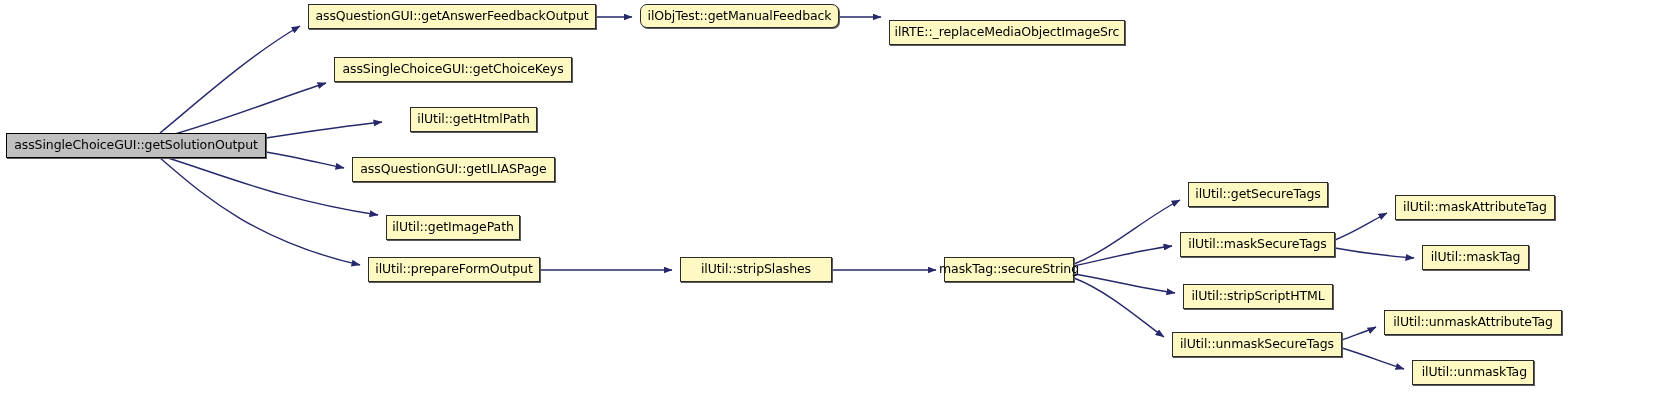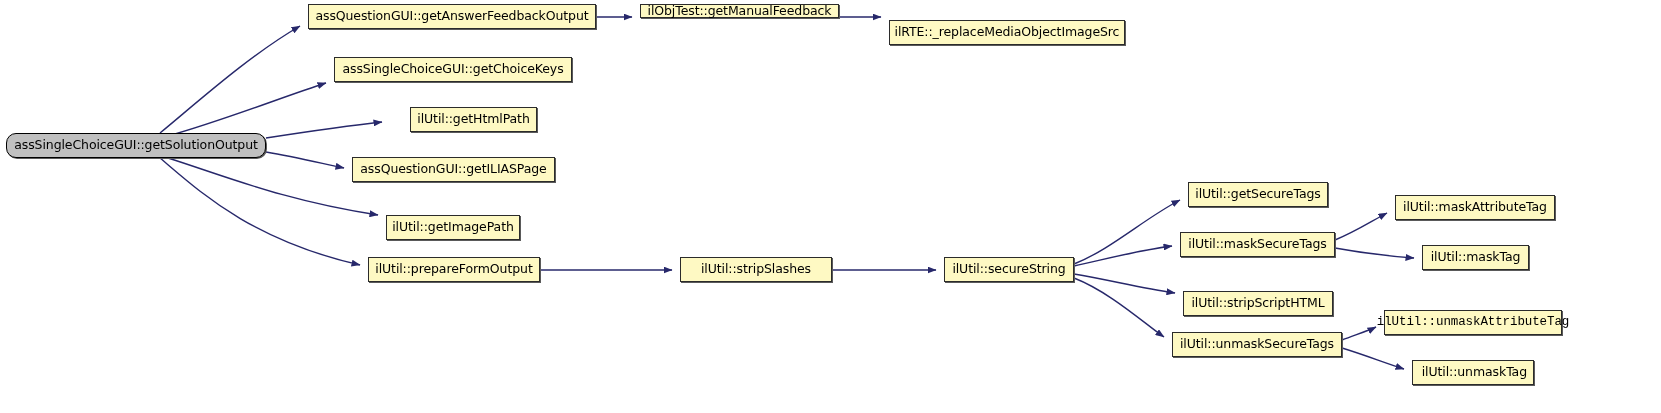--- a/index.html
+++ b/index.html
@@ -34,21 +34,20 @@
     display: flex;
     align-items: center;
     justify-content: center;
     white-space: nowrap;
     letter-spacing: -0.1px;
     box-shadow: 1px 1px 0 0 #5a5a5a;
   }
   .gnode.root {
     background: #c0c0c0;
     border-color: #000000;
-    border-radius: 10px;
   }
   .gnode-label {
     display: block;
     padding: 0 6px;
   }
 </style>
 </head>
 <body>
 
 <div id="graph-root">
@@ -96,51 +95,51 @@
       </div>
       <div class="gnode" style="left: 352px; top: 157px; width: 203px; height: 25px;">
         <span class="gnode-label">assQuestionGUI::getILIASPage</span>
       </div>
       <div class="gnode" style="left: 386px; top: 207px; width: 134px; height: 25px; margin-top: 8px;">
         <span class="gnode-label">ilUtil::getImagePath</span>
       </div>
       <div class="gnode" style="left: 368px; top: 257px; width: 172px; height: 25px;">
         <span class="gnode-label">ilUtil::prepareFormOutput</span>
       </div>
-      <div class="gnode" style="left: 640px; top: 4px; width: 199px; height: 14px;">
+      <div class="gnode" style="left: 640px; top: 4px; width: 199px; height: 24px; border-radius: 7px;">
         <span class="gnode-label">ilObjTest::getManualFeedback</span>
       </div>
       <div class="gnode" style="left: 889px; top: 20px; width: 236px; height: 25px;">
         <span class="gnode-label">ilRTE::_replaceMediaObjectImageSrc</span>
       </div>
       <div class="gnode" style="left: 680px; top: 257px; width: 152px; height: 25px;">
         <span class="gnode-label">ilUtil::stripSlashes</span>
       </div>
       <div class="gnode" style="left: 944px; top: 257px; width: 130px; height: 25px;">
-        <span class="gnode-label">ilUtil::secureString</span>
+        <span class="gnode-label">maskTag::secureString</span>
       </div>
       <div class="gnode" style="left: 1188px; top: 182px; width: 140px; height: 25px;">
         <span class="gnode-label">ilUtil::getSecureTags</span>
       </div>
       <div class="gnode" style="left: 1180px; top: 232px; width: 155px; height: 25px;">
         <span class="gnode-label">ilUtil::maskSecureTags</span>
       </div>
-      <div class="gnode" style="left: 1183px; top: 291px; width: 150px; height: 25px;">
+      <div class="gnode" style="left: 1183px; top: 284px; width: 150px; height: 25px;">
         <span class="gnode-label">ilUtil::stripScriptHTML</span>
       </div>
       <div class="gnode" style="left: 1172px; top: 332px; width: 170px; height: 25px;">
         <span class="gnode-label">ilUtil::unmaskSecureTags</span>
       </div>
       <div class="gnode" style="left: 1395px; top: 195px; width: 160px; height: 25px;">
         <span class="gnode-label">ilUtil::maskAttributeTag</span>
       </div>
       <div class="gnode" style="left: 1422px; top: 245px; width: 107px; height: 25px;">
         <span class="gnode-label">ilUtil::maskTag</span>
       </div>
-      <div class="gnode" style="left: 1384px; top: 310px; width: 178px; height: 25px; font-family: Liberation Mono, monospace;">
+      <div class="gnode" style="left: 1384px; top: 310px; width: 178px; height: 25px;">
         <span class="gnode-label">ilUtil::unmaskAttributeTag</span>
       </div>
       <div class="gnode" style="left: 1412px; top: 360px; width: 122px; height: 25px; justify-content: flex-end;">
         <span class="gnode-label">ilUtil::unmaskTag</span>
       </div>
     </div>
 
 </div>
 
 </body></html>

